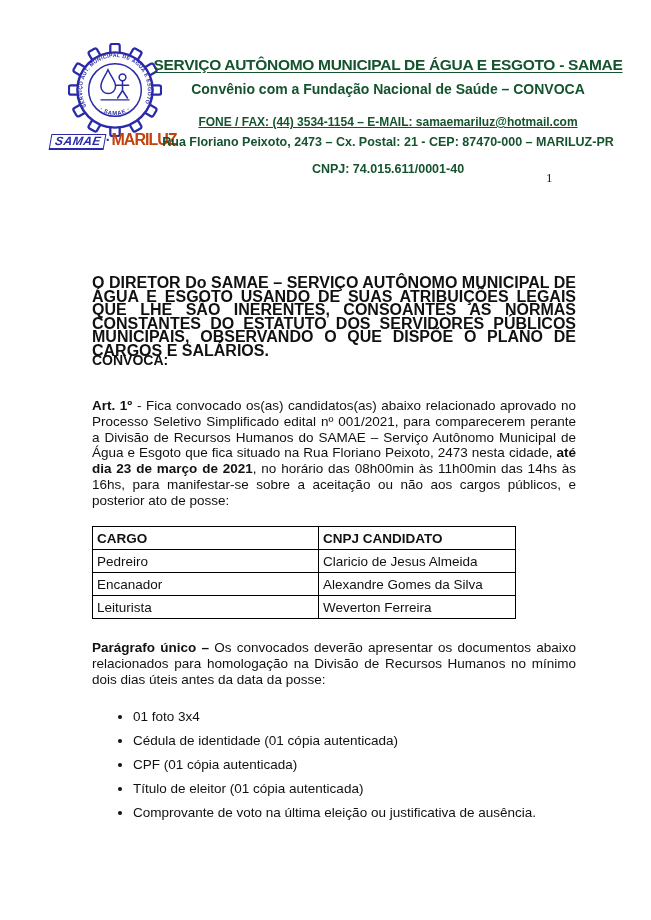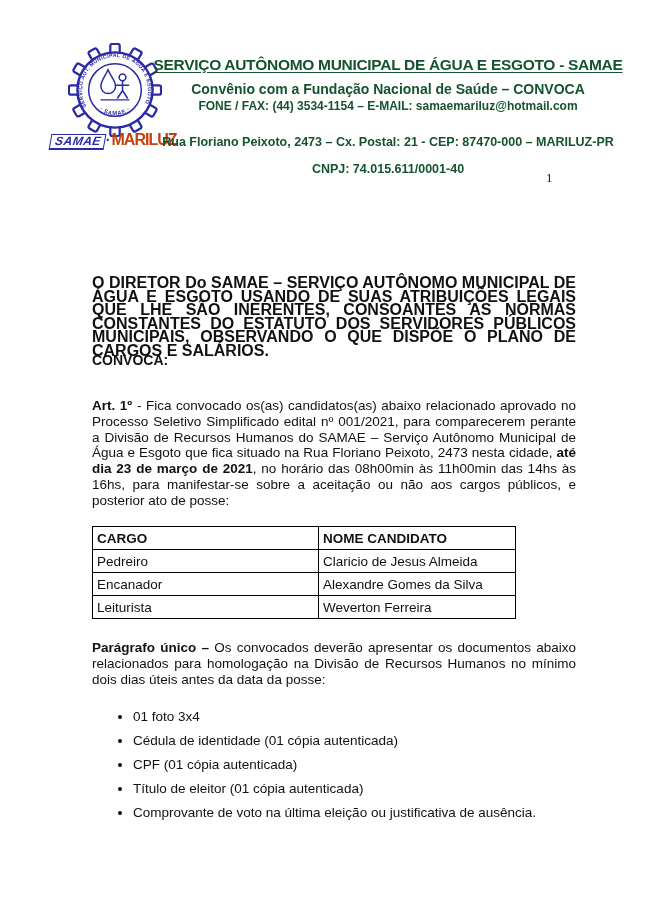--- a/index.html
+++ b/index.html
@@ -14,21 +14,21 @@
   .wm-samae{
     display:inline-block;font-style:italic;font-weight:bold;font-size:12px;
     color:#2a2aa8;border:1.5px solid #2a2aa8;border-bottom:2.5px solid #2a2aa8;
     padding:0 3px 0 4px;transform:skewX(-10deg);letter-spacing:.5px;line-height:13px;
   }
   .wm-dot{color:#2a2aa8;font-weight:bold;font-size:14px;margin:0 1px;}
   .wm-city{color:#c2410c;font-weight:bold;font-size:16px;letter-spacing:-1px;font-stretch:condensed;}
   .hline{position:absolute;left:150px;width:476px;text-align:center;color:#14532d;font-weight:bold;white-space:nowrap;}
   .org1{top:56px;font-size:15.5px;letter-spacing:-.3px;text-decoration:underline;text-underline-offset:2px;}
   .org2{top:81px;font-size:14px;}
-  .fone{top:99px;font-size:12px;}
+  .fone{top:115px;font-size:12px;text-decoration:underline;}
   .rua{top:135px;font-size:12.5px;}
   .cnpj{top:162px;font-size:12.5px;}
   .pageno{position:absolute;left:546px;top:170px;font-family:"Liberation Serif","DejaVu Serif",serif;font-size:13px;color:#222;}
   
   .block{position:absolute;left:92px;width:484px;}
   .doc-title{top:201px;text-align:center;font-weight:bold;font-size:13px;line-height:23px;white-space:nowrap;}
   .preamble{top:276px;font-weight:bold;font-size:16px;line-height:13.6px;text-align:justify;}
   .convoca{top:352px;font-weight:bold;font-size:14px;}
   .bodytext{font-size:13.5px;line-height:15.8px;text-align:justify;}
   .art1{top:398px;}
@@ -105,21 +105,21 @@
 
   <div class="block tbl">
     <table>
       <colgroup>
           <col class="c1">
           <col>
         </colgroup>
       <thead>
         <tr>
           <th>CARGO</th>
-          <th>NOME CANDIDATO</th>
+          <th>CNPJ CANDIDATO</th>
         </tr>
       </thead>
       <tbody>
         <tr>
           <td>Pedreiro</td>
           <td>Claricio de Jesus Almeida</td>
         </tr>
         <tr>
           <td>Encanador</td>
           <td>Alexandre Gomes da Silva</td>

